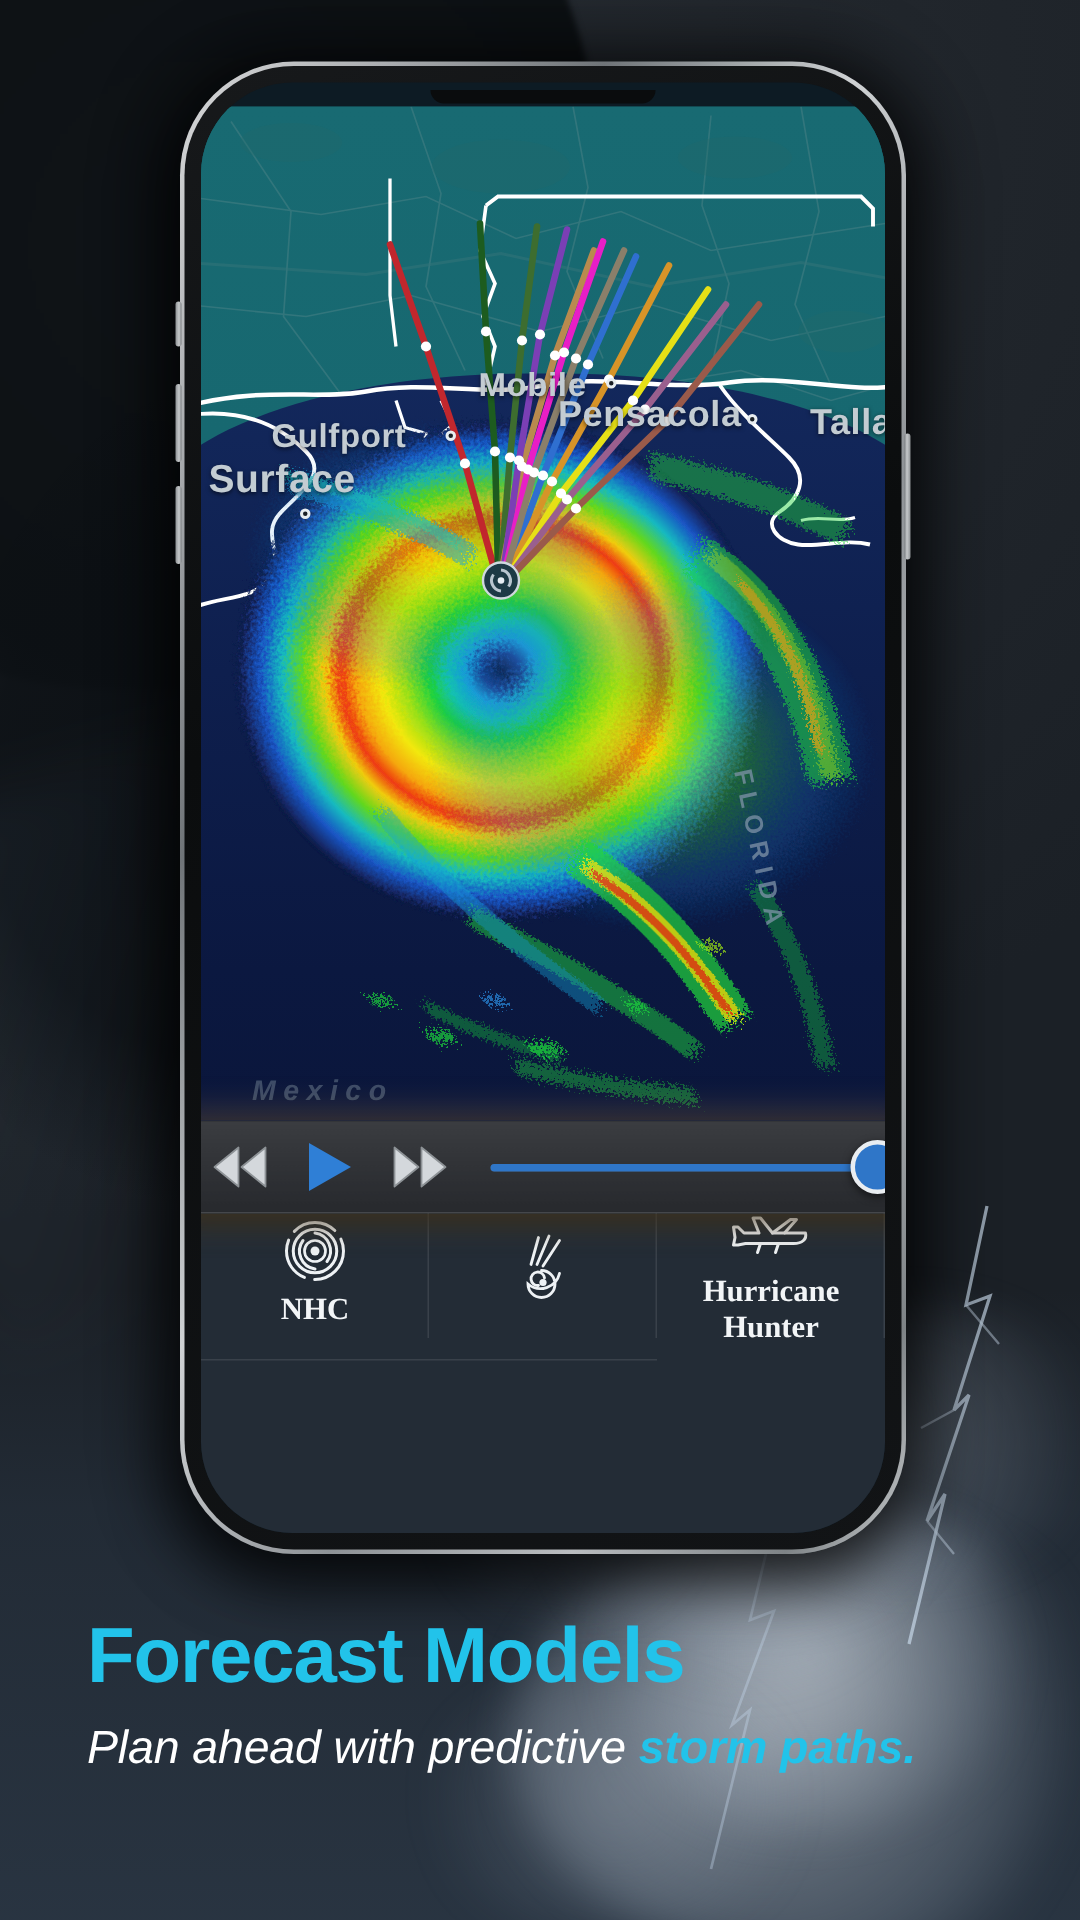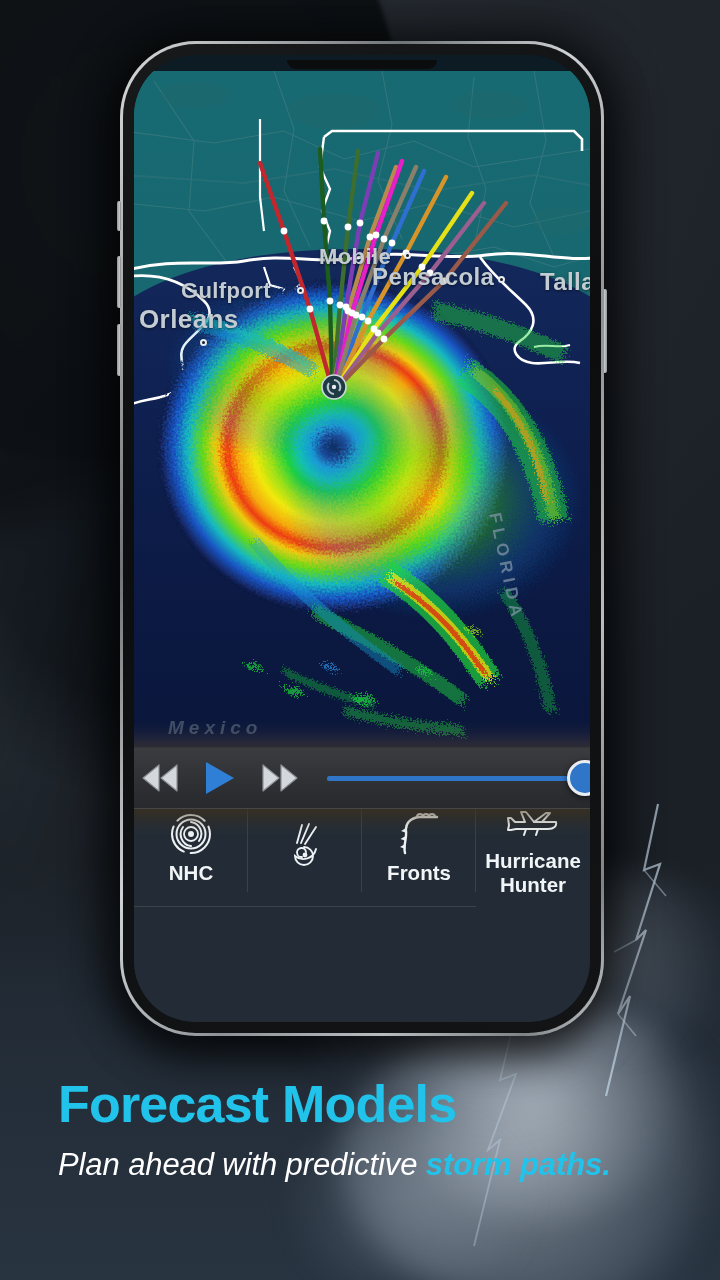--- a/index.html
+++ b/index.html
@@ -108,22 +108,22 @@
   .pbtn.ff{width:58px}
   .slider-wrap{flex:1;position:relative;height:40px;display:flex;align-items:center;margin-left:18px;}
   .strack{position:absolute;left:0;right:0;height:5px;border-radius:3px;background:#4a4d52;}
   .sfill{position:absolute;left:0;width:100%;height:5px;border-radius:3px;background:#2f76c8;}
   .sthumb{position:absolute;right:-4px;width:36px;height:36px;border-radius:50%;
     background:#2f76c8;border:3.5px solid #e9edf1;box-sizing:border-box;
     box-shadow:0 2px 6px rgba(0,0,0,.55);cursor:pointer;}
 
   
   .tools{position:absolute;left:0;right:0;top:726px;bottom:0;
-    background:#232c36;display:grid;grid-template-columns:repeat(4,1fr);
-    grid-template-rows:1fr 1fr;}
+    background:#232c36;display:grid;grid-template-columns:repeat(3,1fr);
+    grid-template-rows:1fr 1fr;font-family:Liberation Serif, serif;}
   .tool{position:relative;display:flex;flex-direction:column;align-items:center;
     justify-content:center;gap:4px;cursor:pointer;
     padding:6px 2px 10px;box-sizing:border-box;}
   .tool::after{content:"";position:absolute;right:0;top:12%;height:76%;width:1px;background:rgba(255,255,255,.10);}
   .tool:nth-child(4n)::after{display:none;}
   .tool.rowtop::before{content:"";position:absolute;left:0;right:0;bottom:0;height:1px;background:rgba(255,255,255,.10);}
   .tool-ico{height:58px;display:flex;align-items:flex-end;justify-content:center;}
   .tool-lbl{color:#f2f5f7;font-size:20.5px;font-weight:600;line-height:1.18;text-align:center;}
 
   
@@ -336,21 +336,21 @@
         </g>
       </svg>
 
       <div class="citydot" style="left:270px;top:181px"></div>
       <div class="citydot" style="left:163px;top:216px"></div>
       <div class="citydot" style="left:66px;top:268px"></div>
       <div class="citydot" style="left:364px;top:205px"></div>
 
       <div class="citylabel" style="left:185px;top:173px;font-size:22px">Mobile</div>
       <div class="citylabel" style="left:47px;top:207px;font-size:22px">Gulfport</div>
-      <div class="citylabel" style="left:5px;top:233px;font-size:26px">Orleans</div>
+      <div class="citylabel" style="left:5px;top:233px;font-size:26px">Surface</div>
       <div class="citylabel" style="left:238px;top:192px;font-size:24px">Pensacola</div>
       <div class="citylabel" style="left:406px;top:197px;font-size:24px">Tallah</div>
 
       <div class="state-lbl" style="left:370px;top:440px;font-size:17px;transform:rotate(78deg);transform-origin:left top">FLORIDA</div>
       <div class="gulf-lbl" style="left:34px;top:646px;font-size:19px">Mexico</div>
     </div>
 
 
     <div class="player">
       <div class="pbtn rew">
@@ -403,38 +403,20 @@
                 <path d="M34 6 L23 23"></path>
               <path d="M22 26 A9 9 0 1 1 13 35 A13 13 0 0 0 34 28"></path>
               <path d="M24 31 A4.5 4.5 0 1 0 20 36"></path>
             </g>
             <circle cx="23" cy="34" r="2.4" fill="#eef2f5"></circle>
           </svg>
         </div>
       </div>
 
 
-      <div class="tool rowtop">
-        <div class="tool-ico">
-          <svg width="48" height="46" viewBox="0 0 48 46">
-            <path d="M10 42 C8 34 12 28 11 20 C10 12 16 7 24 6 L42 6" fill="none" stroke="#eef2f5" stroke-width="2.4" stroke-linecap="round"></path>
-            <g fill="#eef2f5">
-              <path d="M10.5 38 L5 36 L10 33 Z"></path>
-              <path d="M11 30 L5.5 28 L10.6 25 Z"></path>
-              <path d="M11.5 22 L6 20 L11 17 Z"></path>
-            </g>
-            <g fill="none" stroke="#eef2f5" stroke-width="2">
-              <path d="M22 6 A3 3 0 0 1 28 6"></path>
-              <path d="M28 6 A3 3 0 0 1 34 6"></path>
-              <path d="M34 6 A3 3 0 0 1 40 6"></path>
-            </g>
-          </svg>
-        </div>
-        <div class="tool-lbl">Fronts</div>
-      </div>
 
 
 
       <div class="tool">
         <div class="tool-ico">
           <svg width="58" height="42" viewBox="0 0 58 42">
             <g fill="none" stroke="#eef2f5" stroke-width="2" stroke-linejoin="round" stroke-linecap="round">
               <path d="M12 26 L44 26 C50 26 53 23 52 19 L30 19 L22 9 L17 9 L21 19 L11 19 L7 15 L4 15 L5 22 L4 27 L7 27 Z"></path>
               <path d="M30 19 L42 10 L46 10 L38 19"></path>
               <path d="M22 26 L20 32 M34 26 L32 32"></path>

